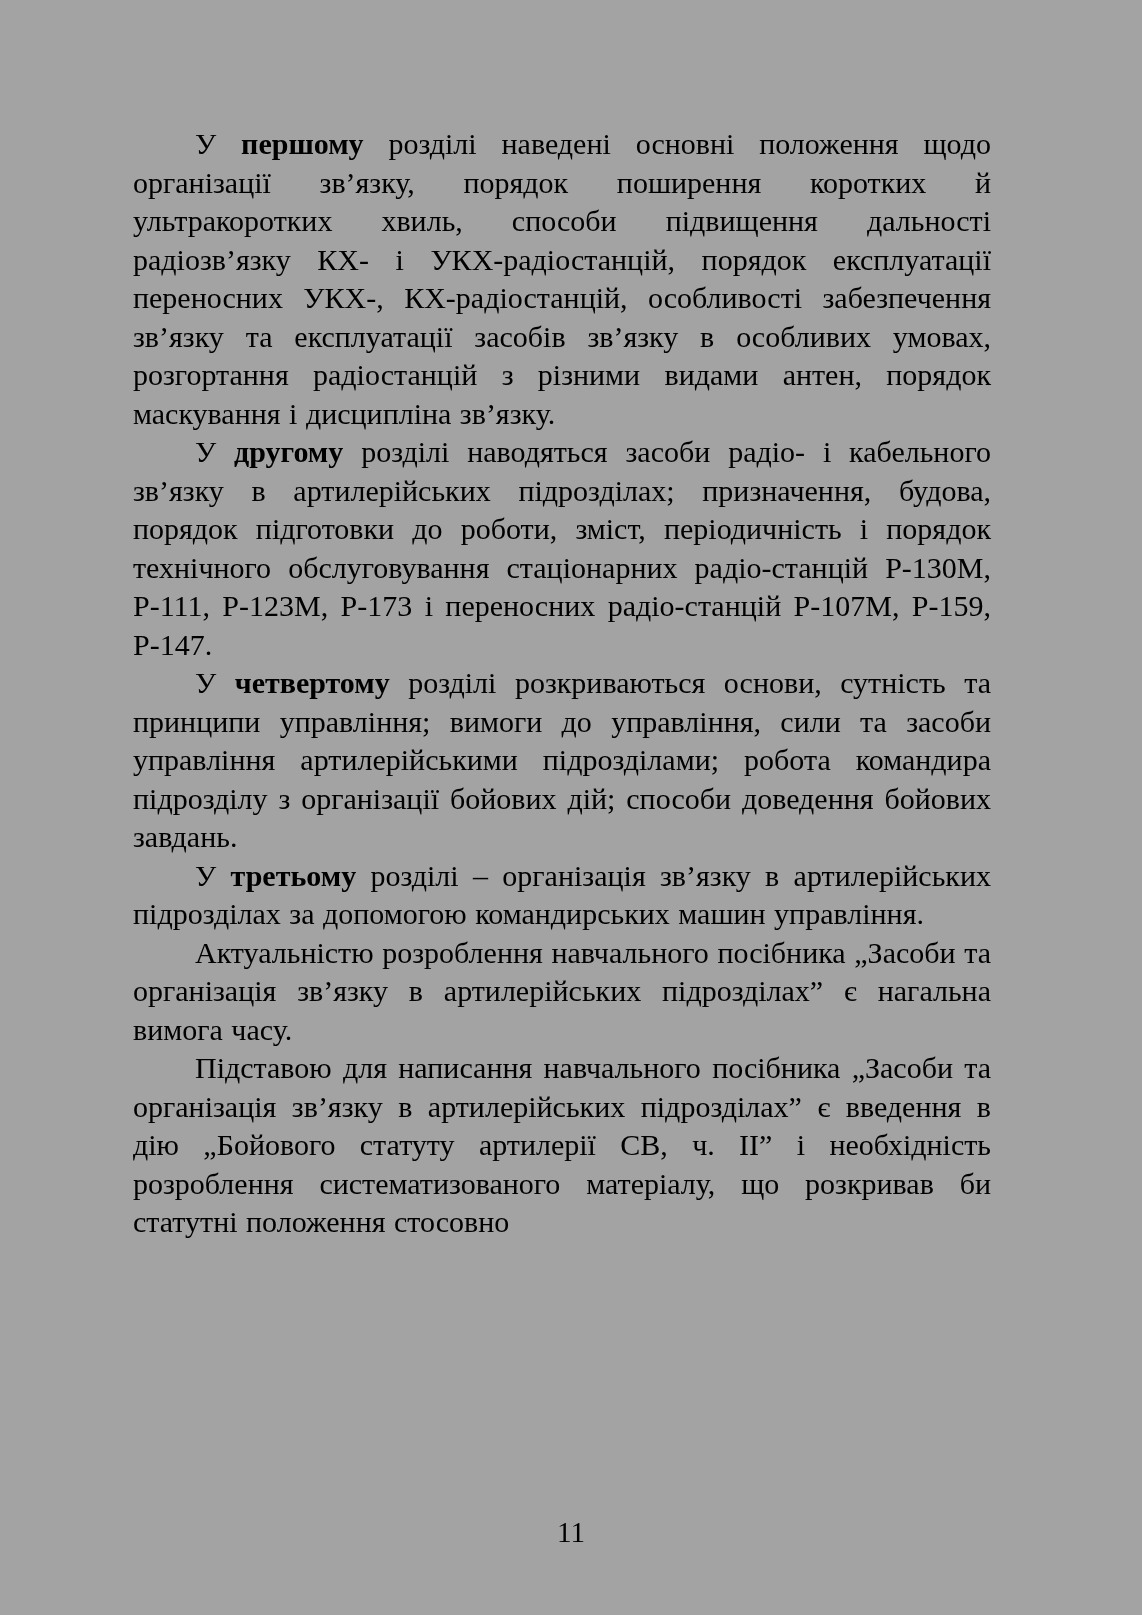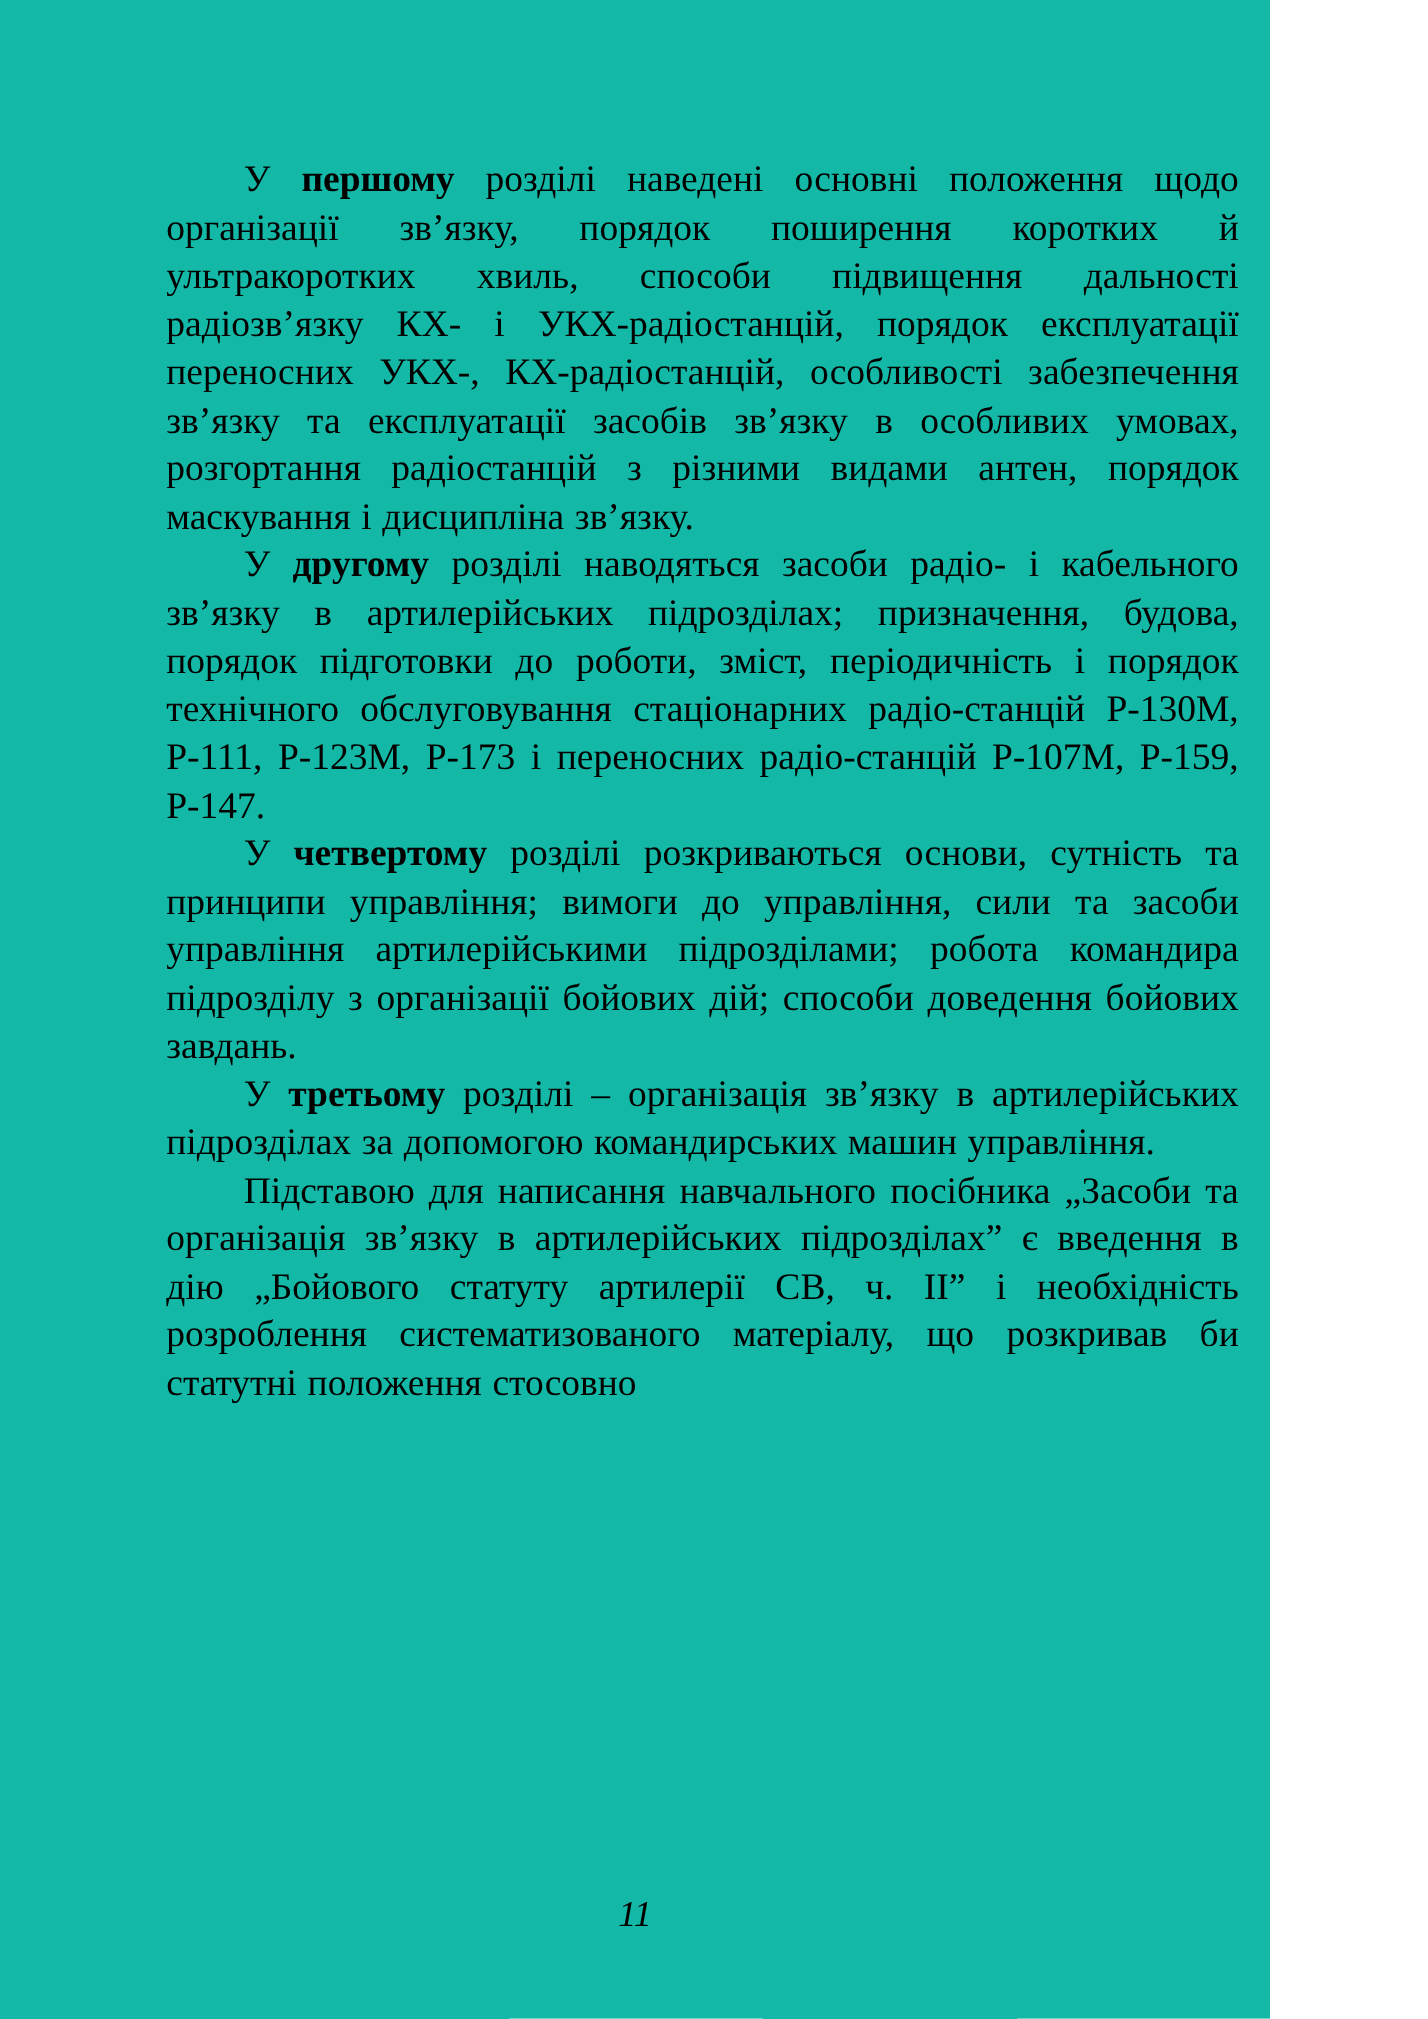--- a/index.html
+++ b/index.html
@@ -2,23 +2,23 @@
 <html><head>
 <meta charset="utf-8">
 <style>
   html, body {
     margin: 0;
     padding: 0;
     background: #ffffff;
   }
   .sheet {
     position: relative;
-    width: 1016px;
+    width: 1142px;
     height: 1615px;
-    background: #14b8a6;
+    background: #a3a3a3;
     overflow: hidden;
     font-family: "Liberation Serif", "DejaVu Serif", serif;
     color: #000000;
   }
   .text-block {
     position: absolute;
     left: 133px;
     top: 125px;
     width: 858px;
   }
@@ -35,28 +35,28 @@
     font-weight: 700;
   }
   .page-number {
     position: absolute;
     left: 0;
     right: 0;
     top: 1514px;
     text-align: center;
     font-size: 29px;
     line-height: 36px;
-    font-style: italic;
   }
 </style>
 </head>
 <body>
 
 <div class="sheet">
   <div class="text-block">
       <p class="para"><span>У </span><span class="bold">першому</span><span> розділі наведені основні положення щодо організації зв’язку, порядок поширення коротких й ультракоротких хвиль, способи підвищення дальності радіозв’язку КХ- і УКХ-радіостанцій, порядок експлуатації переносних УКХ-, КХ-радіостанцій, особливості забезпечення зв’язку та експлуатації засобів зв’язку в особливих умовах, розгортання радіостанцій з різними видами антен, порядок маскування і дисципліна зв’язку.</span></p>
       <p class="para"><span>У </span><span class="bold">другому</span><span> розділі наводяться засоби радіо- і кабельного зв’язку в артилерійських підрозділах; призначення, будова, порядок підготовки до роботи, зміст, періодичність і порядок технічного обслуговування стаціонарних радіо-станцій Р-130М, Р-111, Р-123М, Р-173 і переносних радіо-станцій Р-107М, Р-159, Р-147.</span></p>
       <p class="para"><span>У </span><span class="bold">четвертому</span><span> розділі розкриваються основи, сутність та принципи управління; вимоги до управління, сили та засоби управління артилерійськими підрозділами; робота командира підрозділу з організації бойових дій; способи доведення бойових завдань.</span></p>
       <p class="para"><span>У </span><span class="bold">третьому</span><span> розділі – організація зв’язку в артилерійських підрозділах за допомогою командирських машин управління.</span></p>
+      <p class="para"><span>Актуальністю розроблення навчального посібника „Засоби та організація зв’язку в артилерійських підрозділах” є нагальна вимога часу.</span></p>
       <p class="para"><span>Підставою для написання навчального посібника „Засоби та організація зв’язку в артилерійських підрозділах” є введення в дію „Бойового статуту артилерії СВ, ч. ІІ” і необхідність розроблення систематизованого матеріалу, що розкривав би статутні положення стосовно</span></p>
     </div>
   <div class="page-number">11</div>
 </div>
 
 </body></html>

